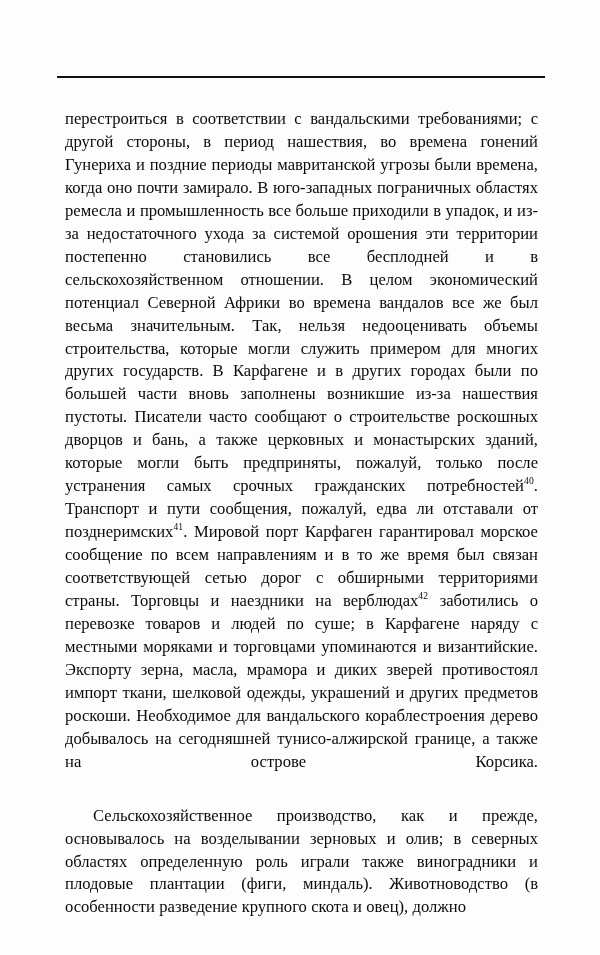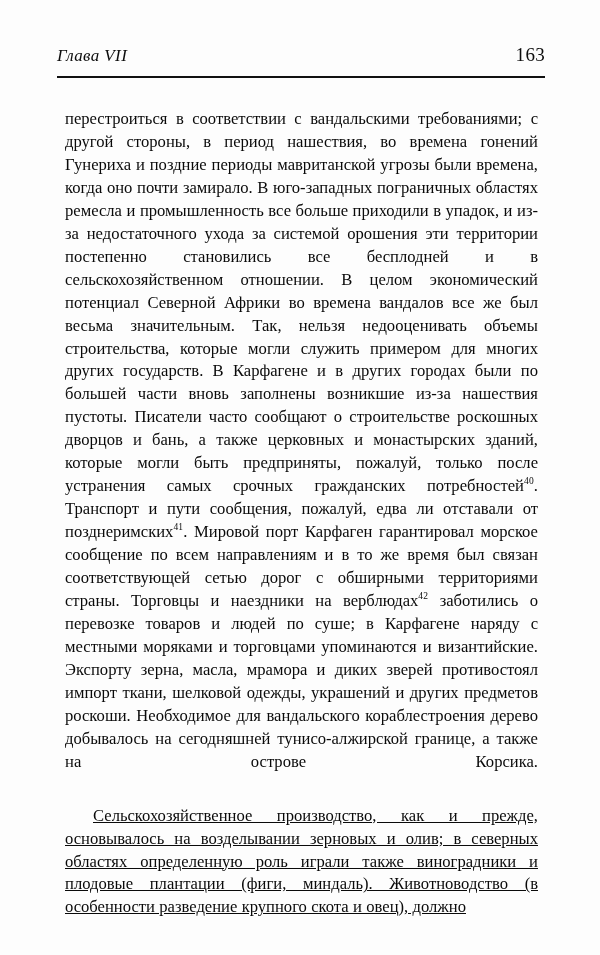--- a/index.html
+++ b/index.html
@@ -65,21 +65,20 @@
     font-size: 16.6px;
     line-height: 22.95px;
     text-align: justify;
     text-justify: inter-word;
     color: #0a0a0a;
     word-spacing: 0.2px;
     -webkit-font-smoothing: none;
   }
   p.body-par.indent {
     text-indent: 28px;
-    text-decoration: underline;
   }
   p.body-par + p.body-par {
     margin-top: 0;
   }
   
   p.body-par:after {
     content: "";
     display: inline-block;
     width: 100%;
   }
@@ -91,24 +90,20 @@
     vertical-align: super;
     line-height: 0;
     letter-spacing: 0.2px;
   }
 </style>
 </head>
 <body>
 
 <div class="page" style="background: rgb(253, 253, 253);">
 
-  <div class="running-header">
-    <span class="chapter-title">Глава VII</span>
-    <span class="folio">163</span>
-  </div>
 
   <div class="header-rule"></div>
 
   <div class="text-block" style="color: rgb(10, 10, 10);">
       <p class="body-par"><span>перестроиться в соответствии с вандальскими требованиями; с другой стороны, в период нашествия, во времена гонений Гунериха и поздние периоды мавританской угрозы были времена, когда оно почти замирало. В юго-западных пограничных областях ремесла и промышленность все больше приходили в упадок, и из-за недостаточного ухода за системой орошения эти территории постепенно становились все бесплодней и в сельскохозяйственном отношении. В целом экономический потенциал Северной Африки во времена вандалов все же был весьма значительным. Так, нельзя недооценивать объемы строительства, которые могли служить примером для многих других государств. В Карфагене и в других городах были по большей части вновь заполнены возникшие из-за нашествия пустоты. Писатели часто сообщают о строительстве роскошных дворцов и бань, а также церковных и монастырских зданий, которые могли быть предприняты, пожалуй, только после устранения самых срочных гражданских потребностей</span><sup class="fn">40</sup><span>. Транспорт и пути сообщения, пожалуй, едва ли отставали от позднеримских</span><sup class="fn">41</sup><span>. Мировой порт Карфаген гарантировал морское сообщение по всем направлениям и в то же время был связан соответствующей сетью дорог с обширными территориями страны. Торговцы и наездники на верблюдах</span><sup class="fn">42</sup><span> заботились о перевозке товаров и людей по суше; в Карфагене наряду с местными моряками и торговцами упоминаются и византийские. Экспорту зерна, масла, мрамора и диких зверей противостоял импорт ткани, шелковой одежды, украшений и других предметов роскоши. Необходимое для вандальского кораблестроения дерево добывалось на сегодняшней тунисо-алжирской границе, а также на острове Корсика.</span></p>
       <p class="body-par indent no-stretch"><span>Сельскохозяйственное производство, как и прежде, основывалось на возделывании зерновых и олив; в северных областях определенную роль играли также виноградники и плодовые плантации (фиги, миндаль). Животноводство (в особенности разведение крупного скота и овец), должно</span></p>
     </div>
 
 </div>
 

